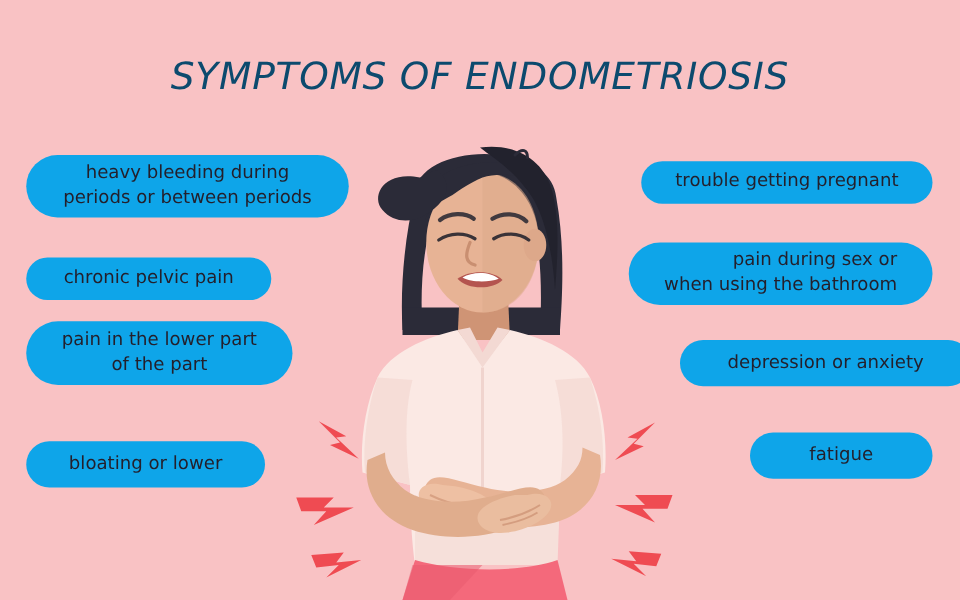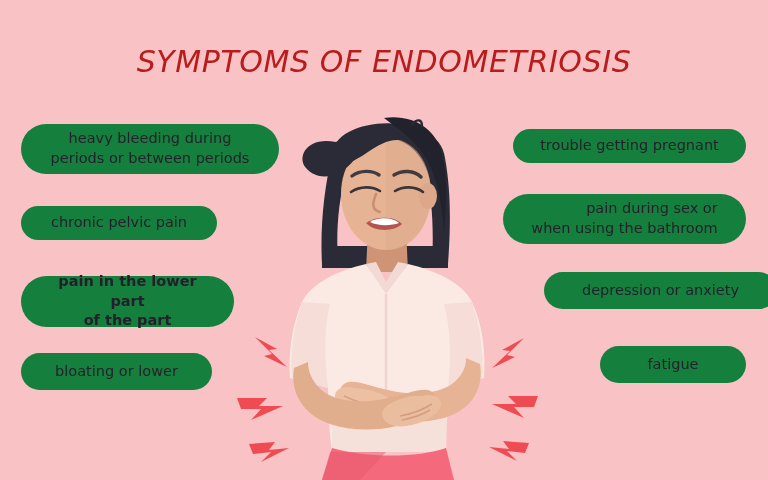--- a/index.html
+++ b/index.html
@@ -24,47 +24,47 @@
   #title {
     position: absolute;
     top: 44px;
     left: 0;
     width: 768px;
     text-align: center;
     font-size: 30px;
     letter-spacing: 0.6px;
     font-style: italic;
     font-weight: 500;
-    color: #b91c1c;
+    color: #0c4a6e;
     font-family: "DejaVu Sans", "Liberation Sans", sans-serif;
     white-space: nowrap;
   }
 
   
   .pill {
     position: absolute;
-    background: #15803d;
+    background: #0ea5e9;
     border-radius: 999px;
     color: #241f2b;
     display: flex;
     align-items: center;
     justify-content: center;
     text-align: center;
     font-size: 14.5px;
     line-height: 1.35;
     padding: 6px 18px;
     box-sizing: border-box;
     font-family: "DejaVu Sans", "Liberation Sans", sans-serif;
   }
   .pill span { display: block; }
 
   
   #pill-heavy-bleeding  { left: 21px;  top: 124px; width: 258px; height: 50px; }
   #pill-chronic-pelvic  { left: 21px;  top: 206px; width: 196px; height: 34px; justify-content: center; }
-  #pill-lower-belly     { left: 21px;  top: 276px; width: 213px; height: 51px; font-weight: bold; }
+  #pill-lower-belly     { left: 21px;  top: 257px; width: 213px; height: 51px; }
   #pill-bloating        { left: 21px;  top: 353px; width: 191px; height: 37px; }
 
   
   #pill-pregnant        { left: 513px; top: 129px; width: 233px; height: 34px; }
   #pill-pain-sex        { left: 503px; top: 194px; width: 243px; height: 50px; text-align: right; }
   #pill-depression      { left: 544px; top: 272px; width: 233px; height: 37px; }
   #pill-fatigue         { left: 600px; top: 346px; width: 146px; height: 37px; }
 
   
   #illustration {

